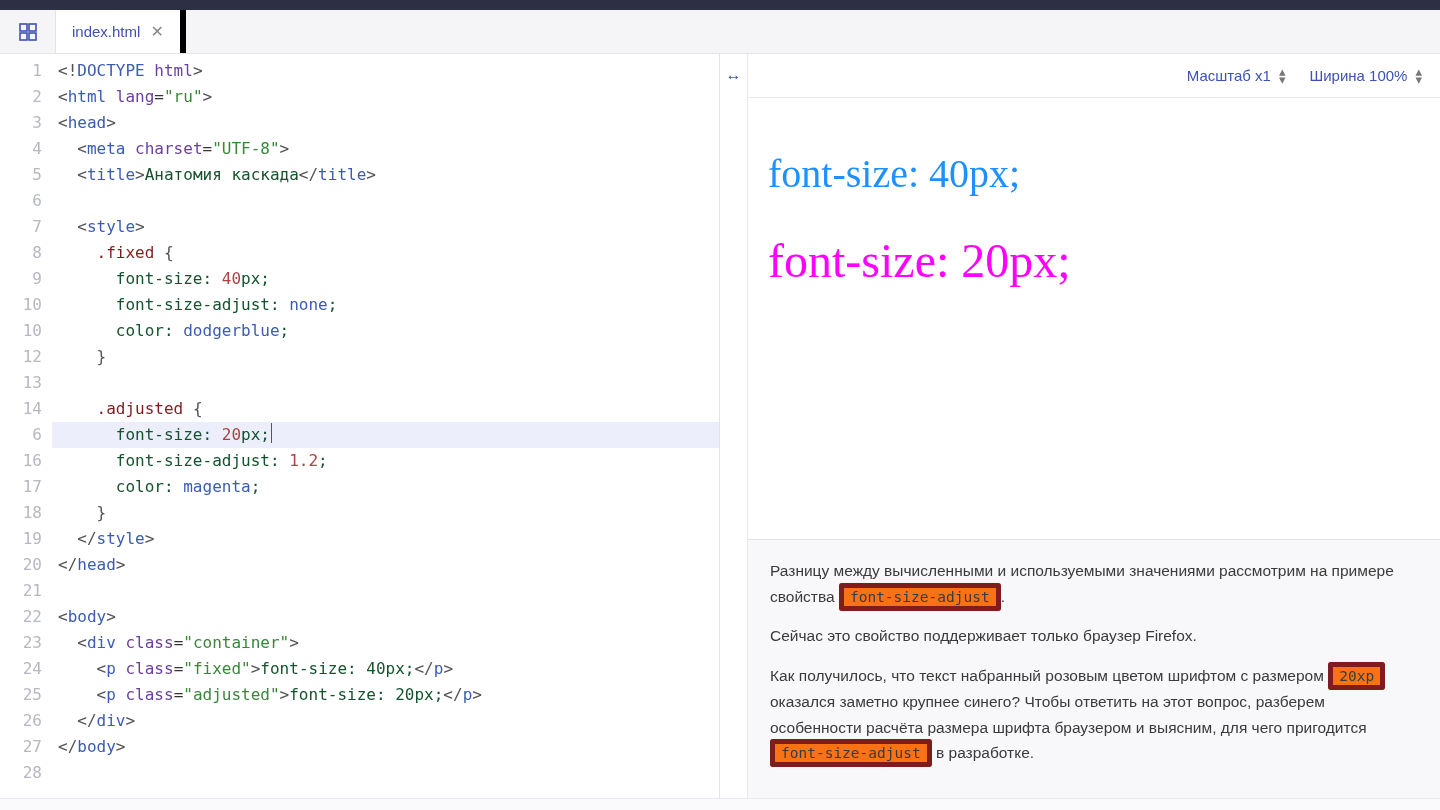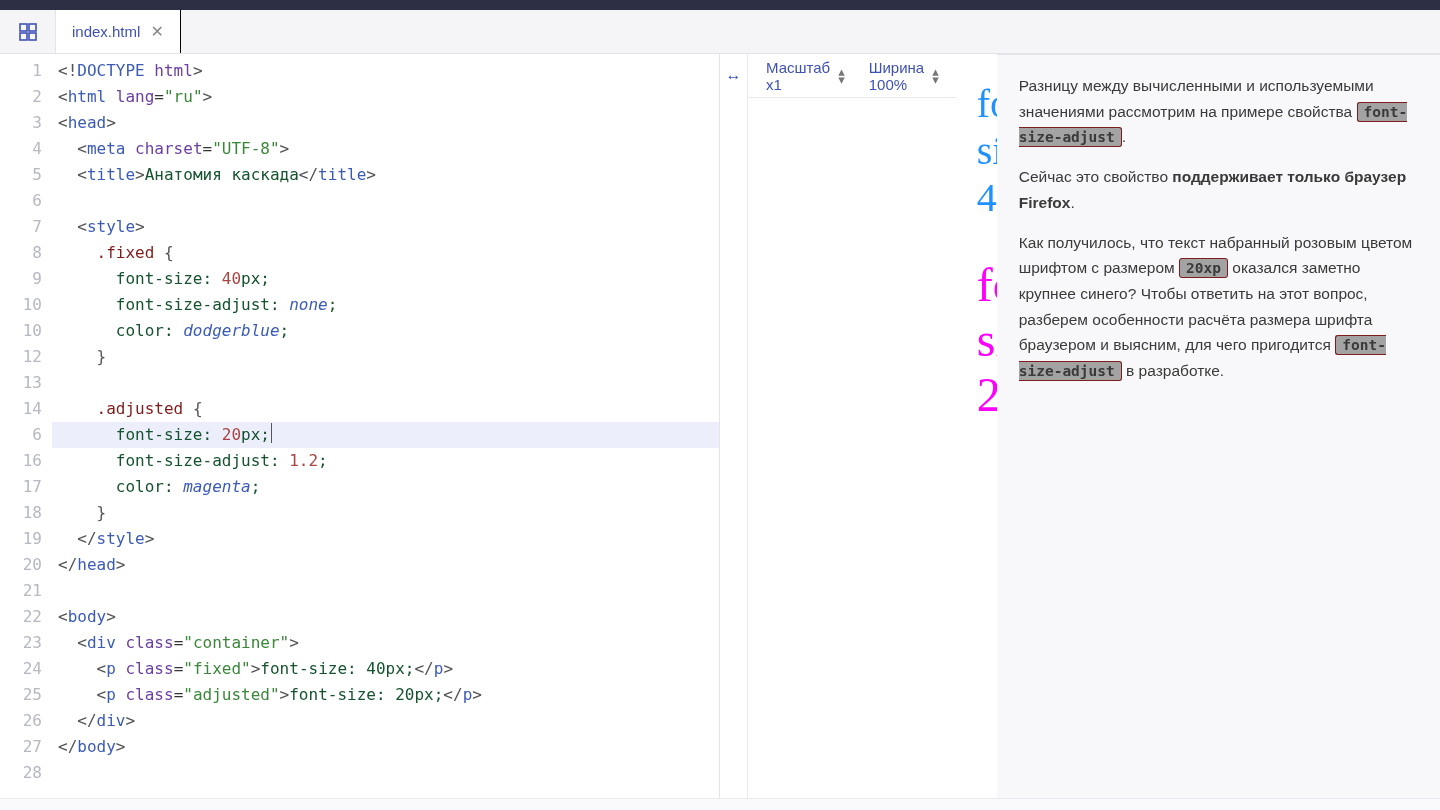--- a/index.html
+++ b/index.html
@@ -27,21 +27,21 @@
     justify-content: center;
     border-right: 1px solid #e3e3ea;
     color: #3f51b5;
   }
   .tab {
     display: flex;
     align-items: center;
     gap: 10px;
     padding: 0 16px;
     background: #fff;
-    border-right: 1px solid #000000;
+    border-right: 6px solid #000000;
     color: #3f51b5;
     font-size: 15px;
   }
   .tab .close { color: #888; font-size: 16px; }
 
   .main {
     flex: 1;
     display: flex;
     min-height: 0;
   }
@@ -85,41 +85,42 @@
     vertical-align: -3px;
     margin-left: 1px;
   }
 
   .cl-tag   { color: #3b5bb5; }
   .cl-attr  { color: #6b3fa0; }
   .cl-str   { color: #3a873a; }
   .cl-css   { color: #7f1d1d; }
   .cl-punct { color: #555; }
   .cl-num   { color: #a94442; }
-  .cl-val   { color: #3b5bb5; font-style: italic; }
+  .cl-val   { color: #3b5bb5; }
   .cl-text  { color: #14532d; }
 
   .resize-handle {
     width: 28px;
     display: flex;
     align-items: flex-start;
     justify-content: center;
     padding-top: 12px;
     color: #3f51b5;
     background: #fff;
     border-right: 1px solid #e9e9ef;
     flex-shrink: 0;
   }
 
   .right {
     flex: 1;
     display: flex;
-    flex-direction: row;
+    flex-direction: column;
     min-width: 0;
     background: #fff;
+    gap: 26px;
   }
 
   .right-toolbar {
     height: 44px;
     display: flex;
     justify-content: flex-end;
     gap: 24px;
     align-items: center;
     padding: 0 18px;
     border-bottom: 1px solid #e9e9ef;
@@ -142,28 +143,27 @@
     background: #f8f8fa;
     border-top: 1px solid #e3e3ea;
     padding: 18px 22px;
     font-size: 15.5px;
     line-height: 1.65;
     color: #3a3a3a;
   }
   .notes p { margin-bottom: 14px; }
   .notes code {
     font-family: "SF Mono","Menlo","Consolas",monospace;
-    background: #a3a3a3;
-    border: 1px solid #7f1d1d;
+    background: #f97316;
+    border: 5px solid #7f1d1d;
     border-radius: 3px;
     padding: 1px 6px;
     font-size: 14.5px;
-    font-weight: bold;
-  }
-  .notes b { font-weight: 700; }
+  }
+  .notes b { font-weight: 400; }
 
   .status {
     height: 12px;
     background: #fafafc;
     border-top: 1px solid #e9e9ef;
     flex-shrink: 0;
   }
 </style>
 </head>
 <body>

